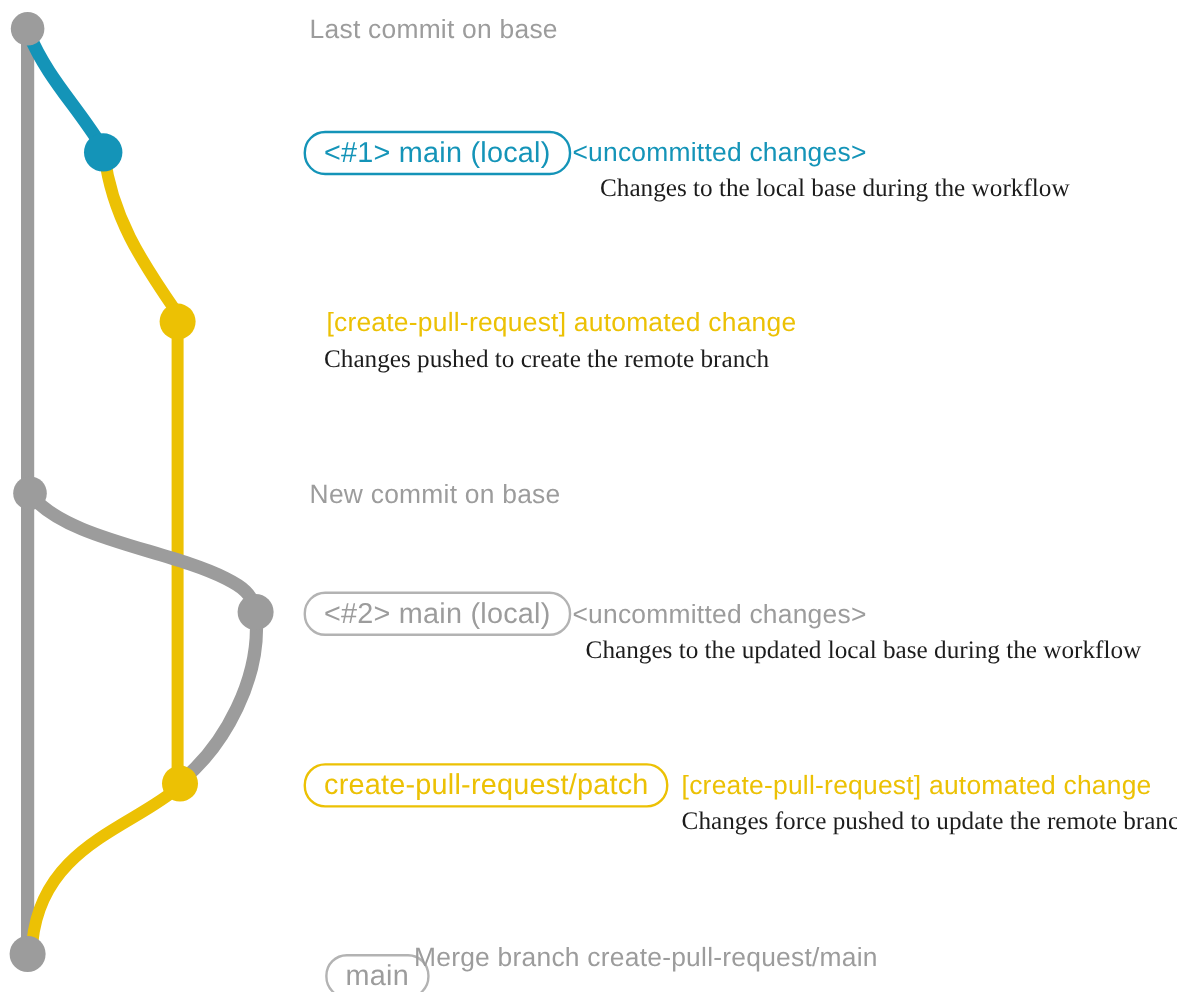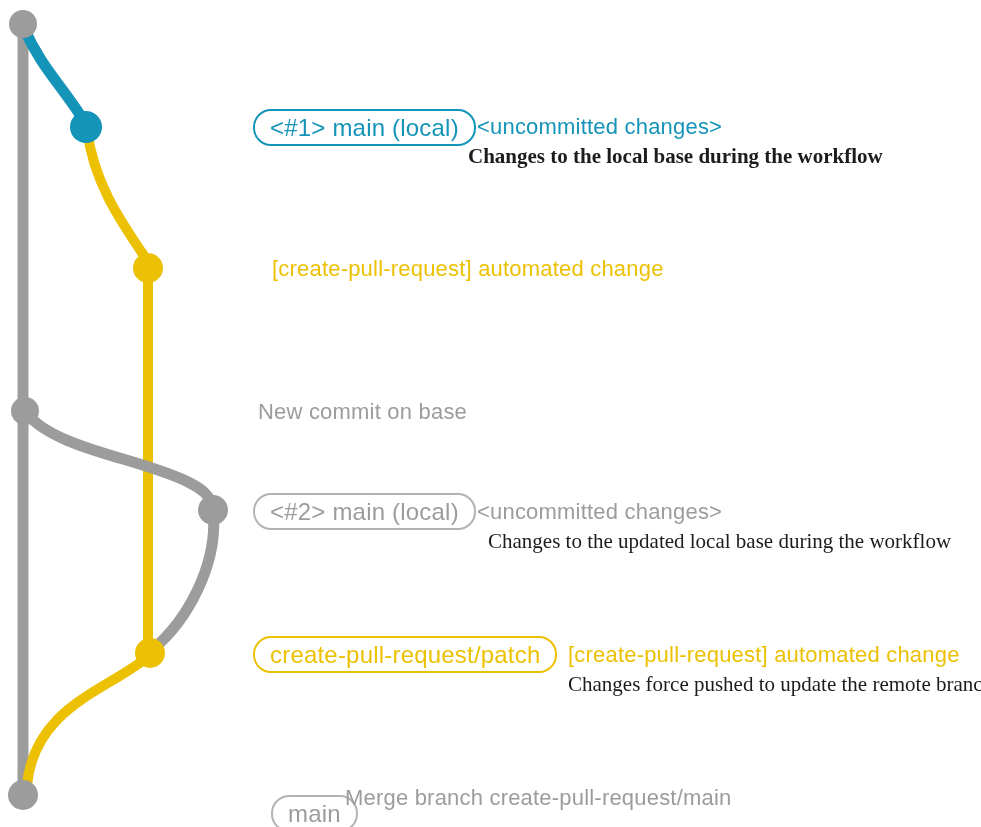--- a/index.html
+++ b/index.html
@@ -43,28 +43,30 @@
 
     <circle class="nd-gray" cx="23" cy="24" r="14"></circle>
     <circle class="nd-teal" cx="86" cy="127" r="16"></circle>
     <circle class="nd-yellow" cx="148" cy="268" r="15"></circle>
     <circle class="nd-gray" cx="25" cy="411" r="14"></circle>
     <circle class="nd-gray" cx="213" cy="510" r="15"></circle>
     <circle class="nd-yellow" cx="150" cy="653" r="15"></circle>
     <circle class="nd-gray" cx="23" cy="795" r="15"></circle>
   </svg>
 
+  <div class="abs sans c-gray" style="left:258px;top:12px;">Last commit on base</div>
 
   <div class="abs badge b-teal" style="left:253px;top:109px;">
     <span>&lt;#1&gt; main (local)</span>
   </div>
   <div class="abs sans c-teal" style="left:477px;top:114px;">&lt;uncommitted changes&gt;</div>
-  <div class="abs serif" style="left:468px;top:144px;font-weight:bold;">Changes to the local base during the workflow</div>
+  <div class="abs serif" style="left:500px;top:144px;">Changes to the local base during the workflow</div>
 
   <div class="abs sans c-yellow" style="left:257px;top:256px;">[create-pull-request] automated change</div>
+  <div class="abs serif" style="left:270px;top:287px;">Changes pushed to create the remote branch</div>
 
   <div class="abs sans c-gray" style="left:258px;top:399px;">New commit on base</div>
 
   <div class="abs badge b-gray" style="left:253px;top:493px;">
     <span>&lt;#2&gt; main (local)</span>
   </div>
   <div class="abs sans c-gray" style="left:477px;top:499px;">&lt;uncommitted changes&gt;</div>
   <div class="abs badge b-yellow" style="left:253px;top:636px;">
     <span>create-pull-request/patch</span>
   </div>

